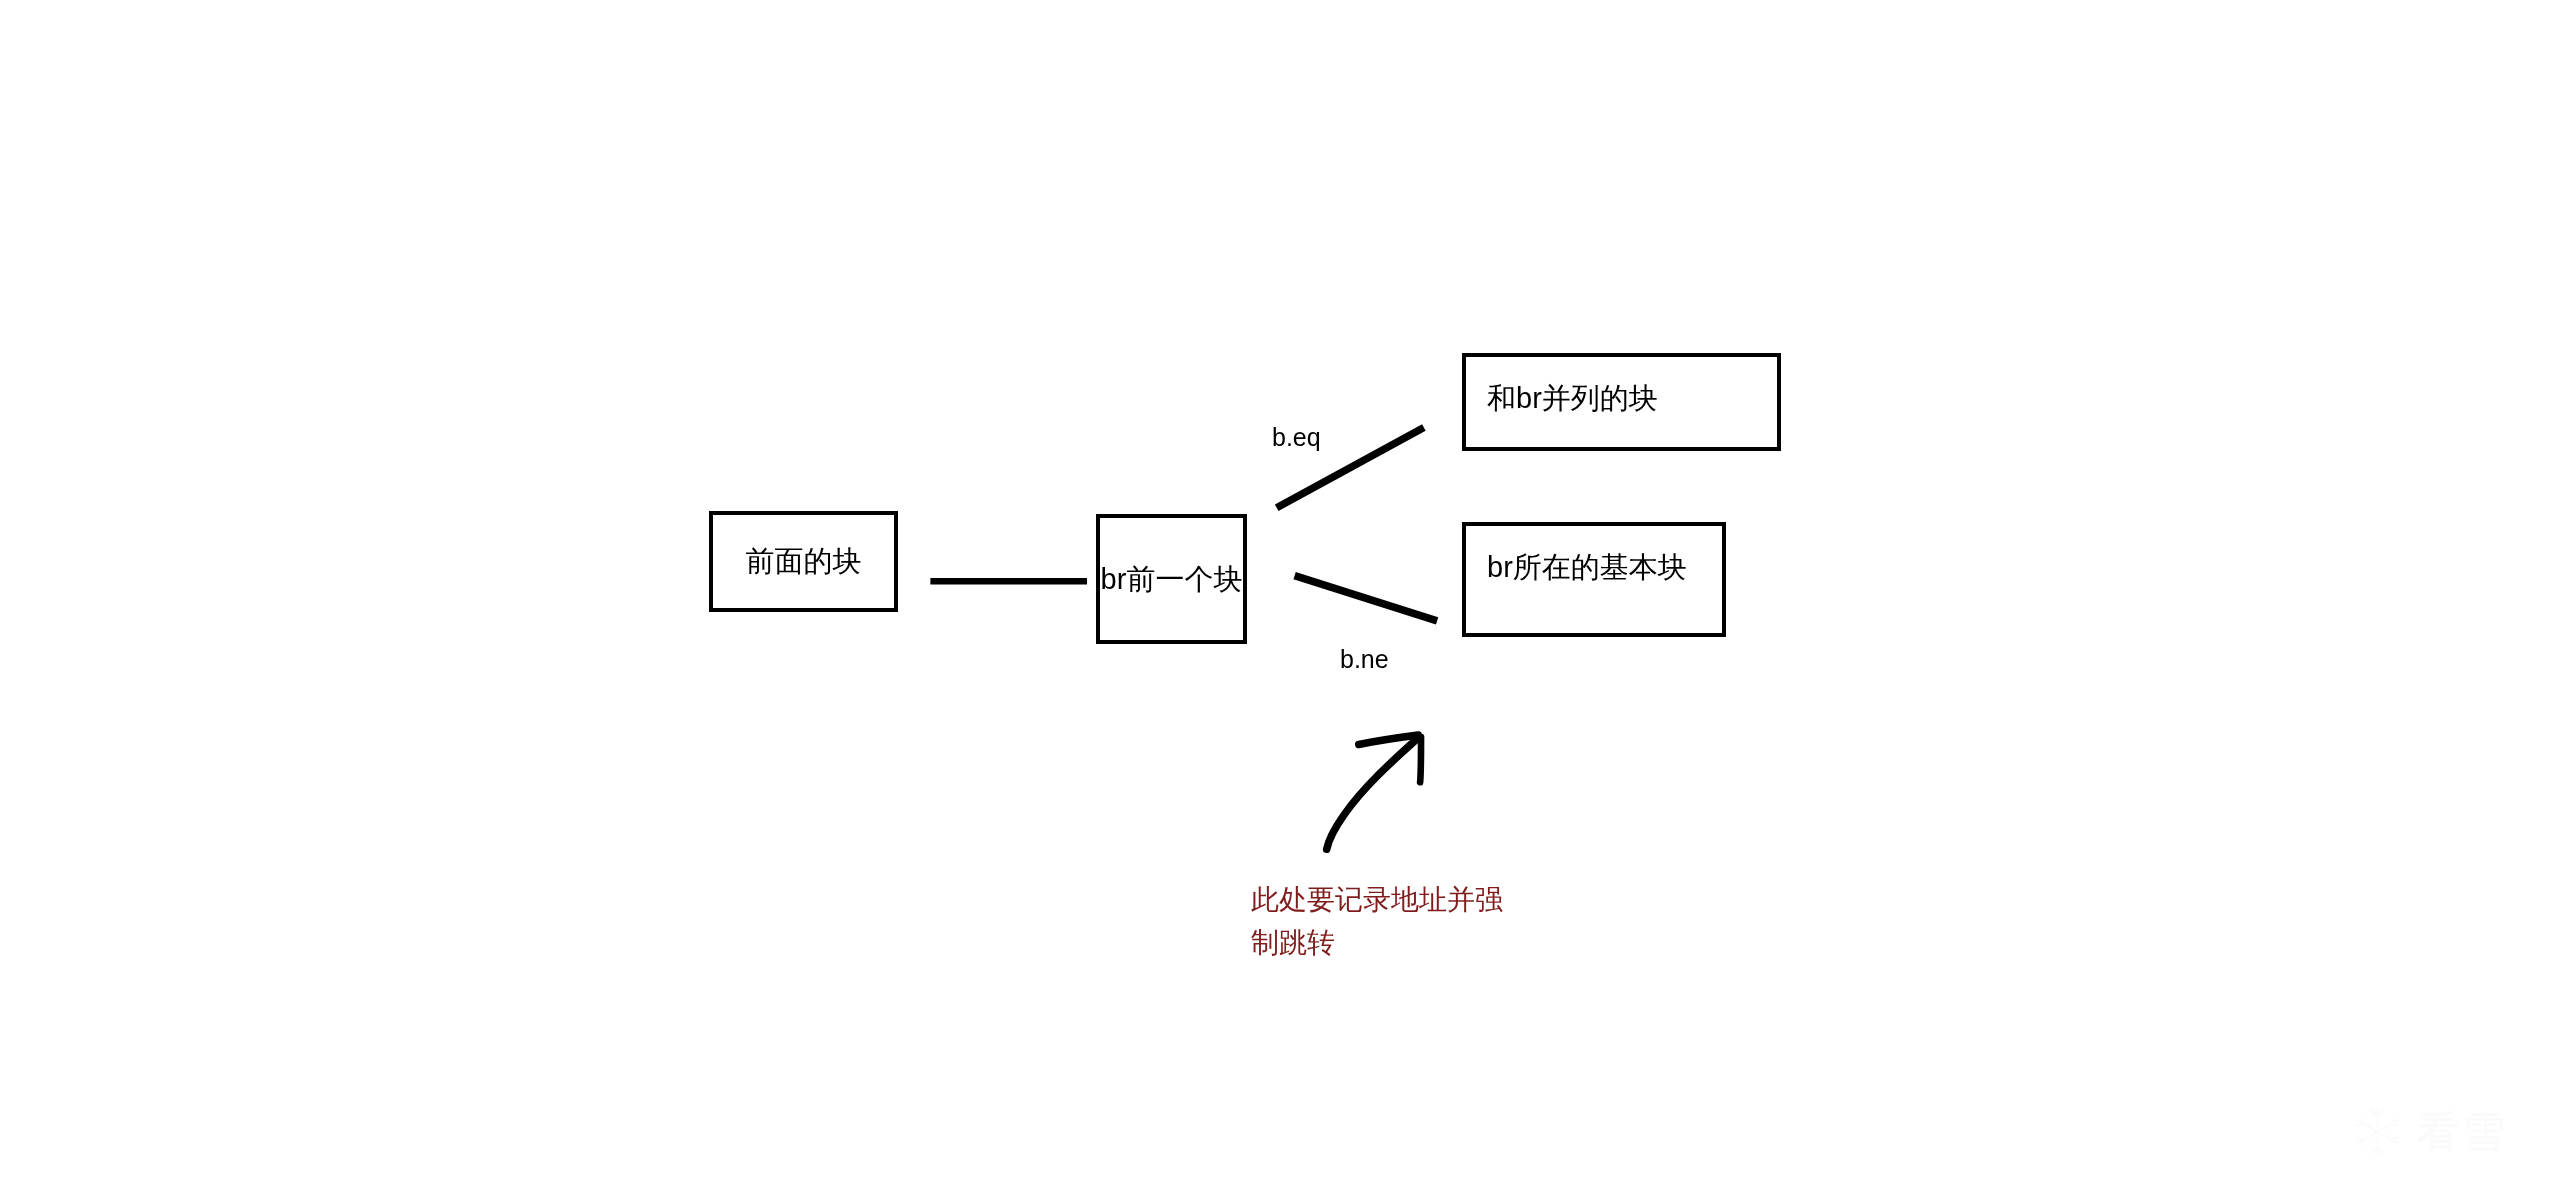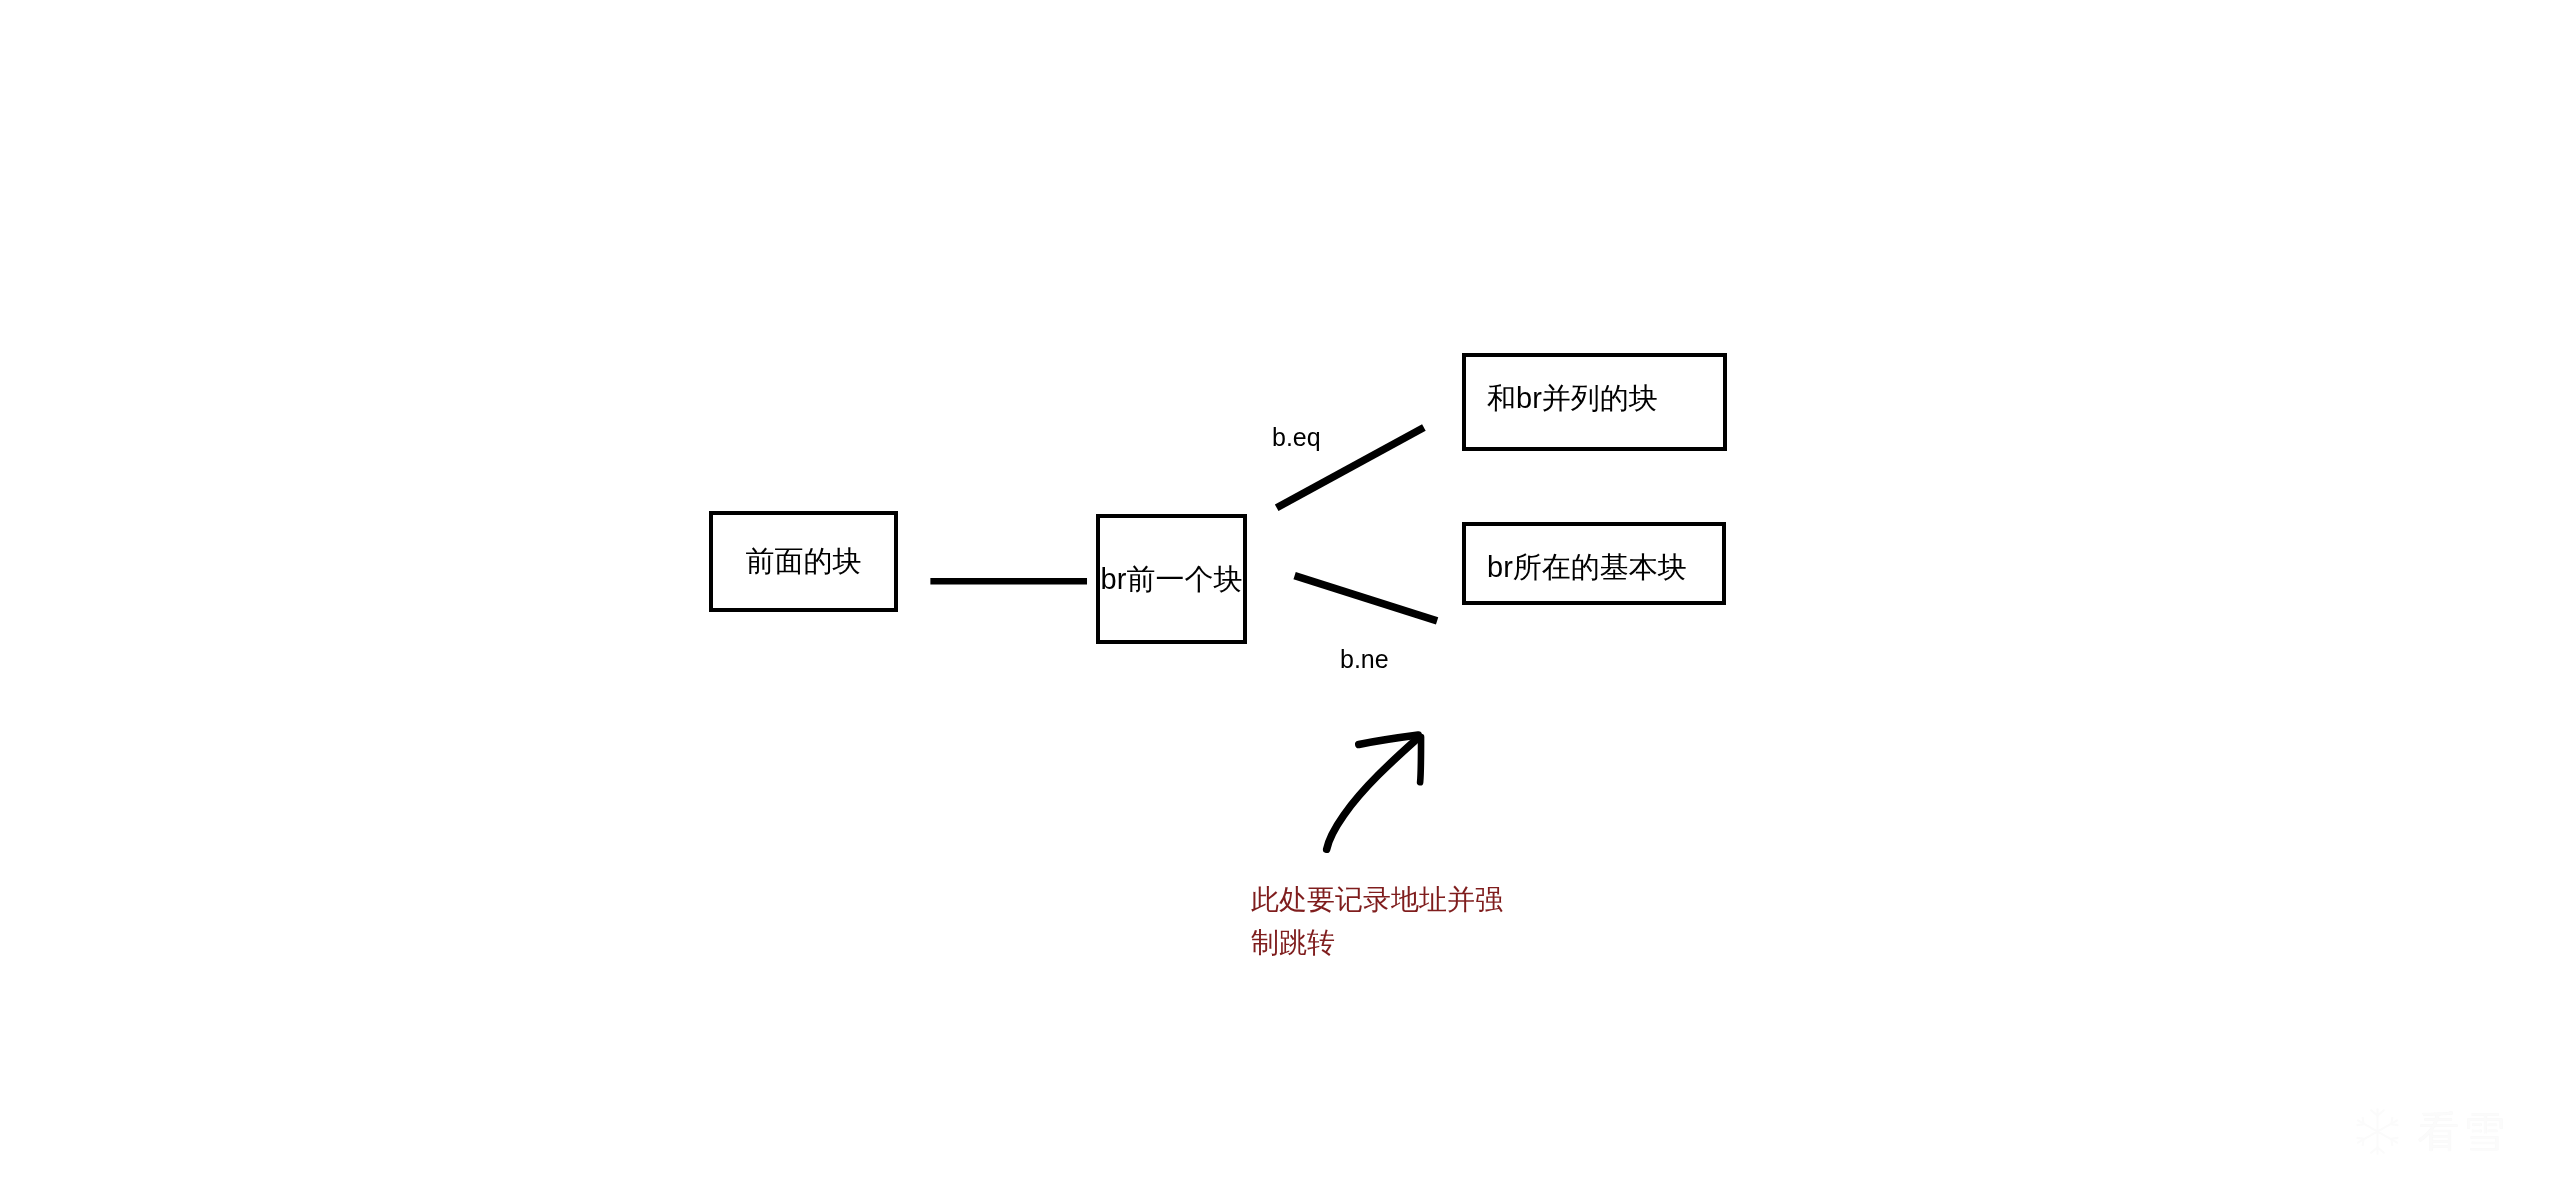--- a/index.html
+++ b/index.html
@@ -29,22 +29,22 @@
     display: flex;
     align-items: center;
     justify-content: center;
   }
   .node.topleft {
     display: block;
     padding: 22.6px 0 0 21px;
   }
   #node-prev-block  { left: 709px;  top: 511px; width: 189px; height: 101px; }
   #node-br-prev     { left: 1096px; top: 514px; width: 151px; height: 130px; }
-  #node-parallel    { left: 1462px; top: 353px; width: 265px; height: 98px; }
-  #node-br-block    { left: 1462px; top: 522px; width: 264px; height: 83px; }
+  #node-parallel    { left: 1462px; top: 353px; width: 319px; height: 98px; }
+  #node-br-block    { left: 1462px; top: 522px; width: 264px; height: 115px; }
 
   #edges {
     position: absolute;
     left: 0;
     top: 0;
     width: 2576px;
     height: 1189px;
     pointer-events: none;
   }
   .edge-label {

